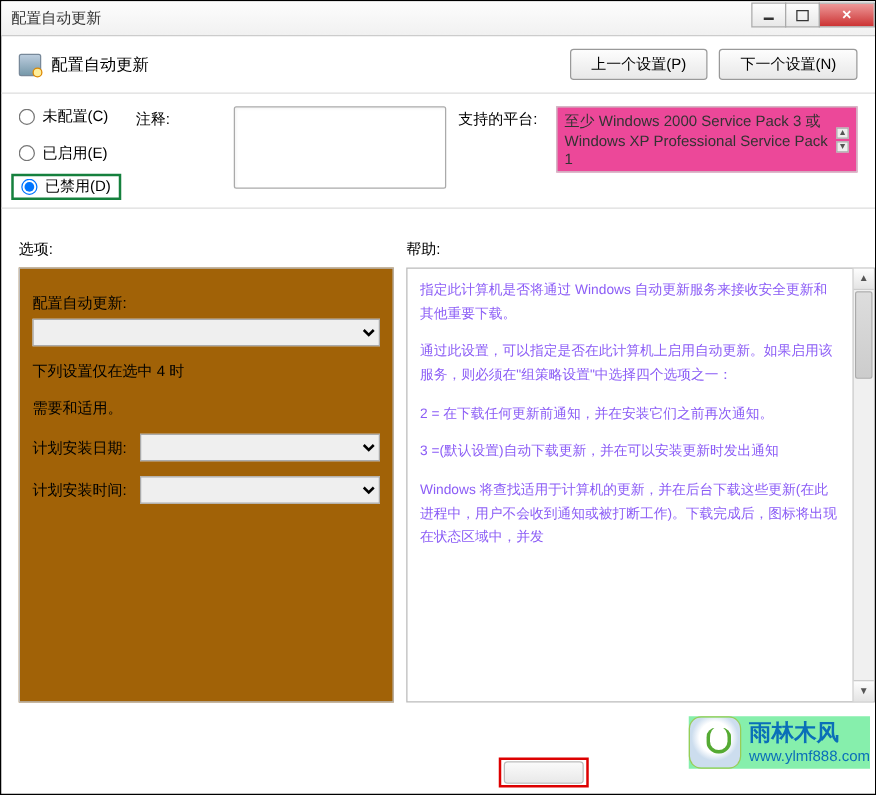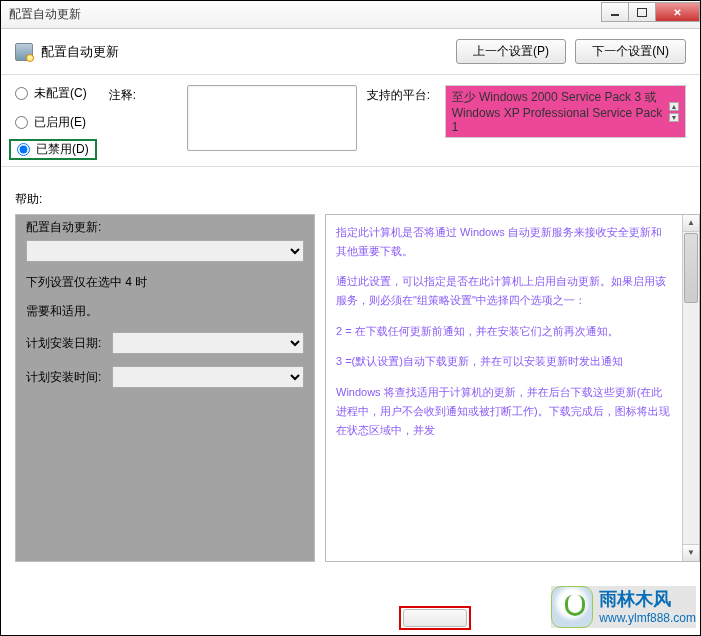--- a/index.html
+++ b/index.html
@@ -27,35 +27,35 @@
     .meta-row { display:flex; gap:12px; align-items:flex-start;}
     .meta-label { width:66px; font-size:12px; padding-top:2px;}
     .meta-textarea { flex:1; height:66px; border:1px solid #aaa; border-radius:2px; background:#fff; resize:none; font-size:12px; padding:4px; box-shadow: inset 1px 1px 2px rgba(0,0,0,0.05);}
     .platform-box { flex:1; border:1px solid #ccc; background:#ec4899; padding:3px 6px; font-size:12px; color:#333; display:flex; justify-content:space-between; align-items:center;}
     .scroll-stub{display:flex;flex-direction:column;gap:2px;}
     .scroll-stub span{width:10px;height:9px;border:1px solid #aaa;background:#eee;font-size:7px;text-align:center;line-height:7px;color:#555;}
     .middle-labels { display:flex; padding: 20px 14px 6px 14px; gap:0; }
     .middle-labels .left-lbl { width:310px; font-size:12px;}
     .middle-labels .right-lbl { font-size:12px;}
     .lower { display:flex; padding:0 0 0 14px; gap:10px;}
-    .options-panel { width:300px; border:1px solid #bbb; padding:4px 10px; height:348px; background:#a3a3a3; position:relative;}
+    .options-panel { width:300px; border:1px solid #bbb; padding:19px 10px; height:348px; background:#a16207; position:relative;}
     .options-panel .lbl{font-size:12px;margin-bottom:4px;}
     .options-panel select{width:100%;padding:2px;font-size:12px;border:1px solid #aaa;margin-bottom:12px;height:22px;}
     .options-panel .plain{margin-bottom:12px;}
     .field-row{display:flex;align-items:center;gap:6px;margin-bottom:12px;}
     .field-row .flbl{width:80px;}
     .field-row select{flex:1;margin-bottom:0;}
     .help-panel { flex:1; border:1px solid #bbb; height:348px; background:#fff; position:relative; display:flex;}
     .help-text { flex:1; padding:8px 10px 8px 10px; font-size:11px; line-height:1.7; color:#8b5cf6; overflow:hidden;}
     .help-text p{margin-bottom:12px;}
     .help-scrollbar{width:17px;border-left:1px solid #ccc;background:#f0f0f0;display:flex;flex-direction:column;}
     .sb-arrow{height:17px;border-bottom:1px solid #ccc;background:linear-gradient(#fdfdfd,#e4e4e4);font-size:8px;text-align:center;line-height:15px;color:#555;}
     .sb-arrow.bot{border-bottom:none;border-top:1px solid #ccc;margin-top:auto;}
     .sb-thumb{height:70px;background:linear-gradient(#ddd,#ccc);border:1px solid #aaa;margin:1px;border-radius:2px;}
-    .watermark { position:absolute; right:4px; bottom:7px; display:flex; align-items:center; gap:6px; background:#e5e5e5;}
+    .watermark { position:absolute; right:4px; bottom:20px; display:flex; align-items:center; gap:6px; background:#86efac;}
     .wm-icon{width:42px;height:42px;border:1px solid #9c5;border-radius:10px;background:radial-gradient(circle at 50% 40%,#fff 40%,#cde 60%);position:relative;}
     .wm-icon::after{content:"";position:absolute;left:13px;top:8px;width:14px;height:18px;border:3px solid #5a3;border-radius:8px 8px 10px 10px;border-top:none;}
     .wm-text{display:flex;flex-direction:column;line-height:1.2;}
     .wm-text .cn{font-size:18px;font-weight:bold;color:#0a6fb8;}
     .wm-text .url{font-size:12px;font-weight:normal;color:#0a6fb8;}
     .red-box{position:absolute;border:2px solid #d00;left:398px;bottom:5px;width:72px;height:24px;}
     .bottom-btn-stub{position:absolute;left:402px;bottom:8px;width:64px;height:18px;border:1px solid #bbb;border-radius:3px;background:linear-gradient(#fafafa,#e9e9e9);}
   </style>
 </head>
 <body>
@@ -112,20 +112,21 @@
           <span>▼</span>
         </div>
       </div>
     </div>
   </div>
 </div>
 
 <div class="divider"></div>
 
 <div class="middle-labels">
+  <div class="left-lbl">选项:</div>
   <div class="right-lbl">帮助:</div>
 </div>
 
 <div class="lower">
   <div class="options-panel">
     <div class="lbl">配置自动更新:</div>
     <select value=""><option></option></select>
     <div class="plain">下列设置仅在选中 4 时</div>
     <div class="plain">需要和适用。</div>
     <div class="field-row">

